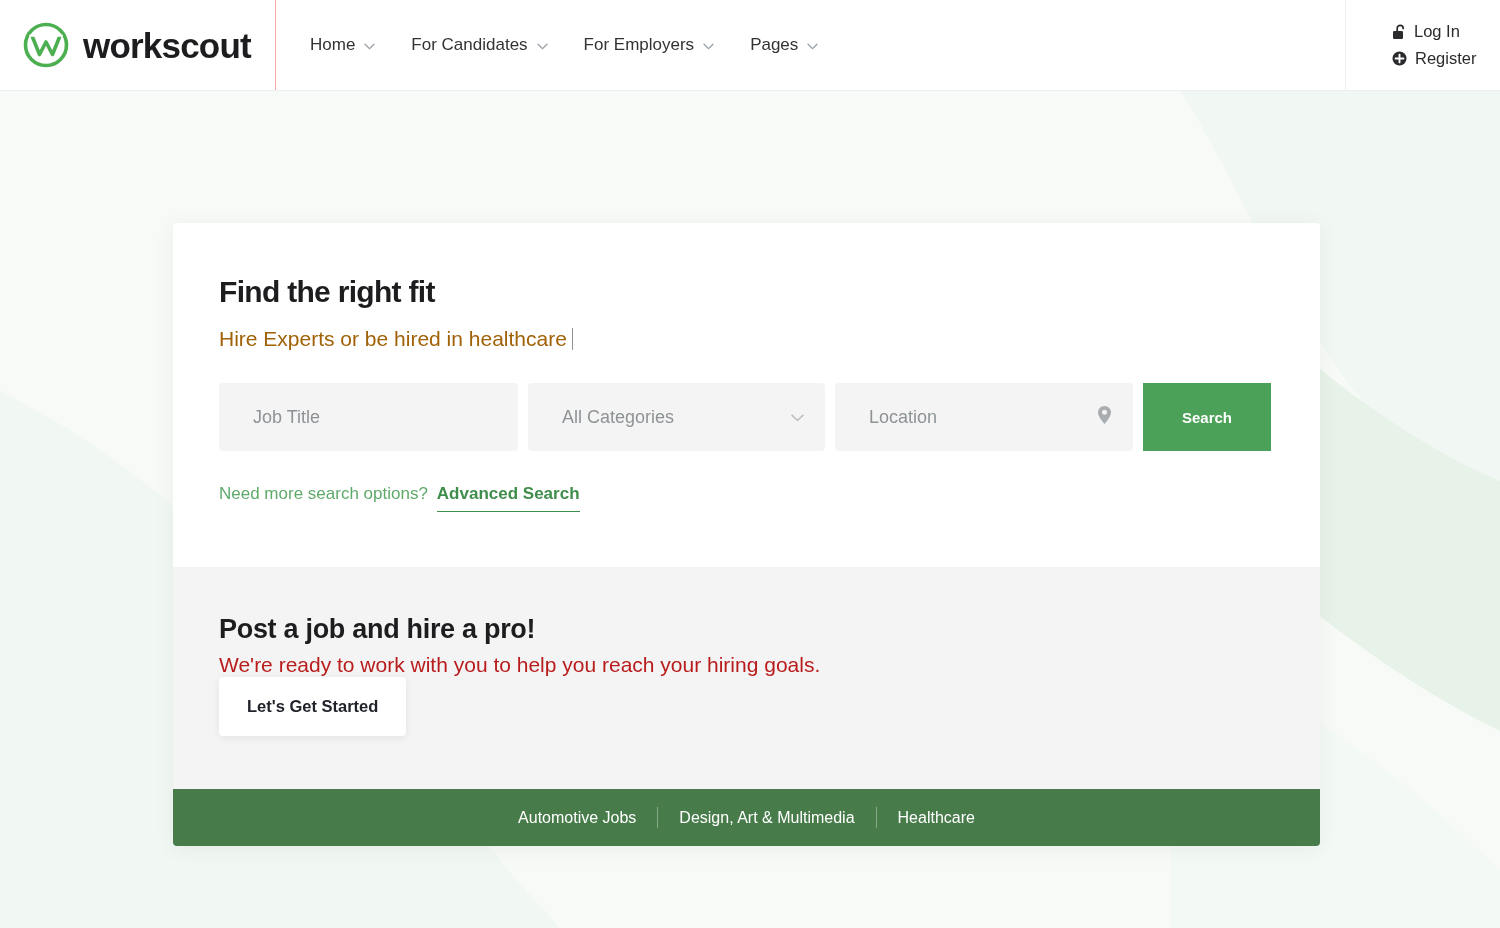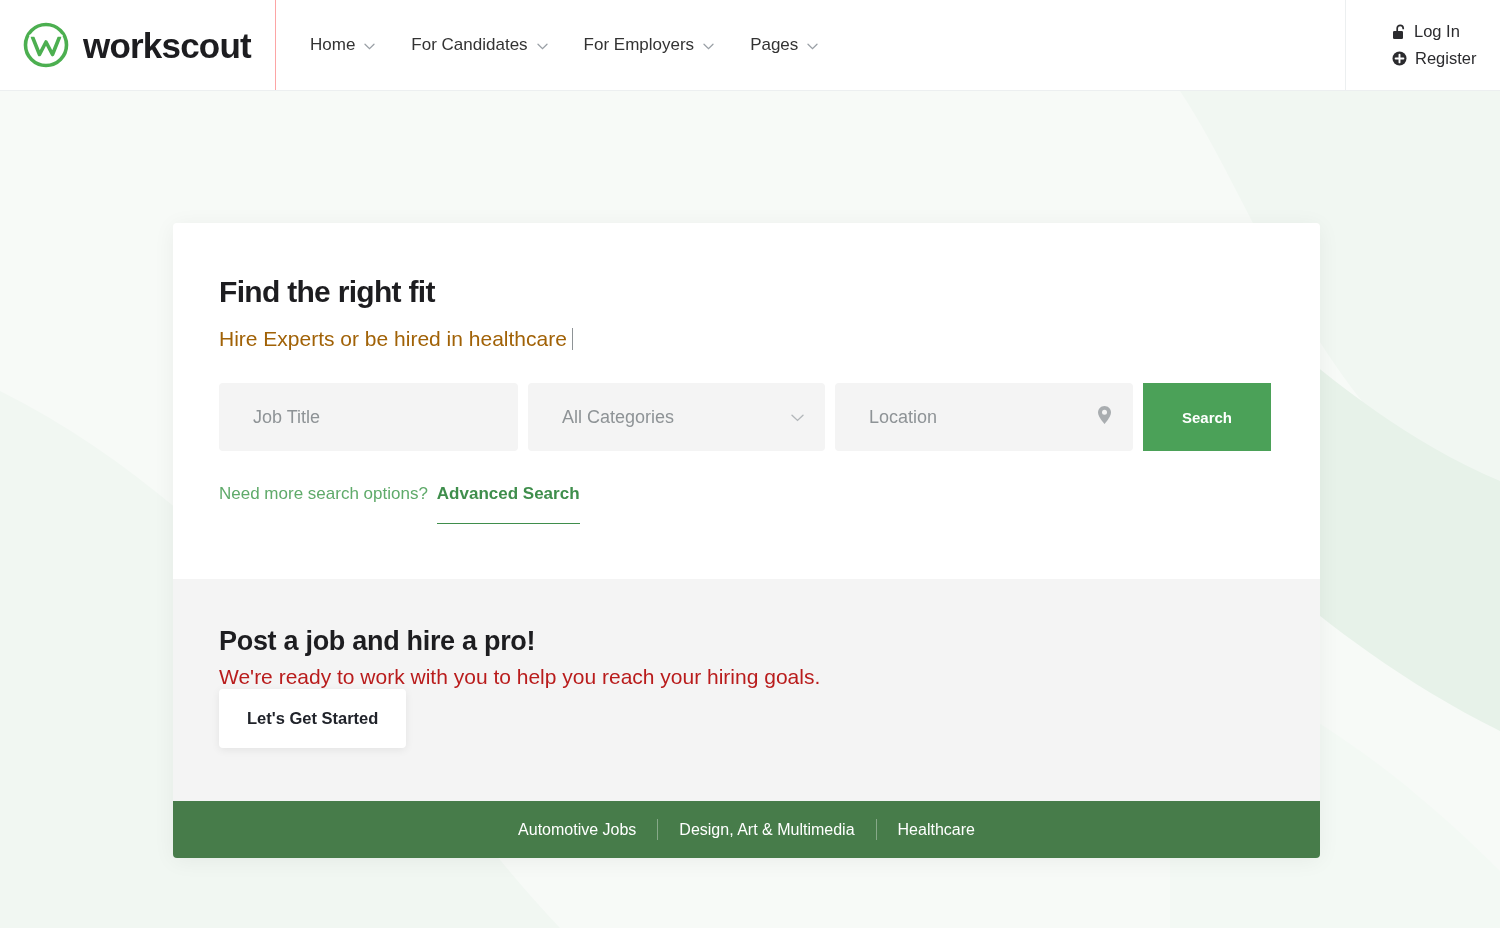--- a/index.html
+++ b/index.html
@@ -192,21 +192,21 @@
     align-items: baseline;
     gap: 9px;
     font-size: 17px;
   }
   .adv-q { color: #5faa6a; }
   .adv-link {
     color: #3f8e4c;
     font-weight: 700;
     text-decoration: none;
     border-bottom: 1px solid #3f8e4c;
-    padding-bottom: 19px;
+    padding-bottom: 7px;
     cursor: pointer;
   }
 
   .card-mid {
     background: #f4f4f4;
     padding: 47px 46px 53px 46px;
   }
   .mid-title {
     font-size: 27px;
     font-weight: 700;

